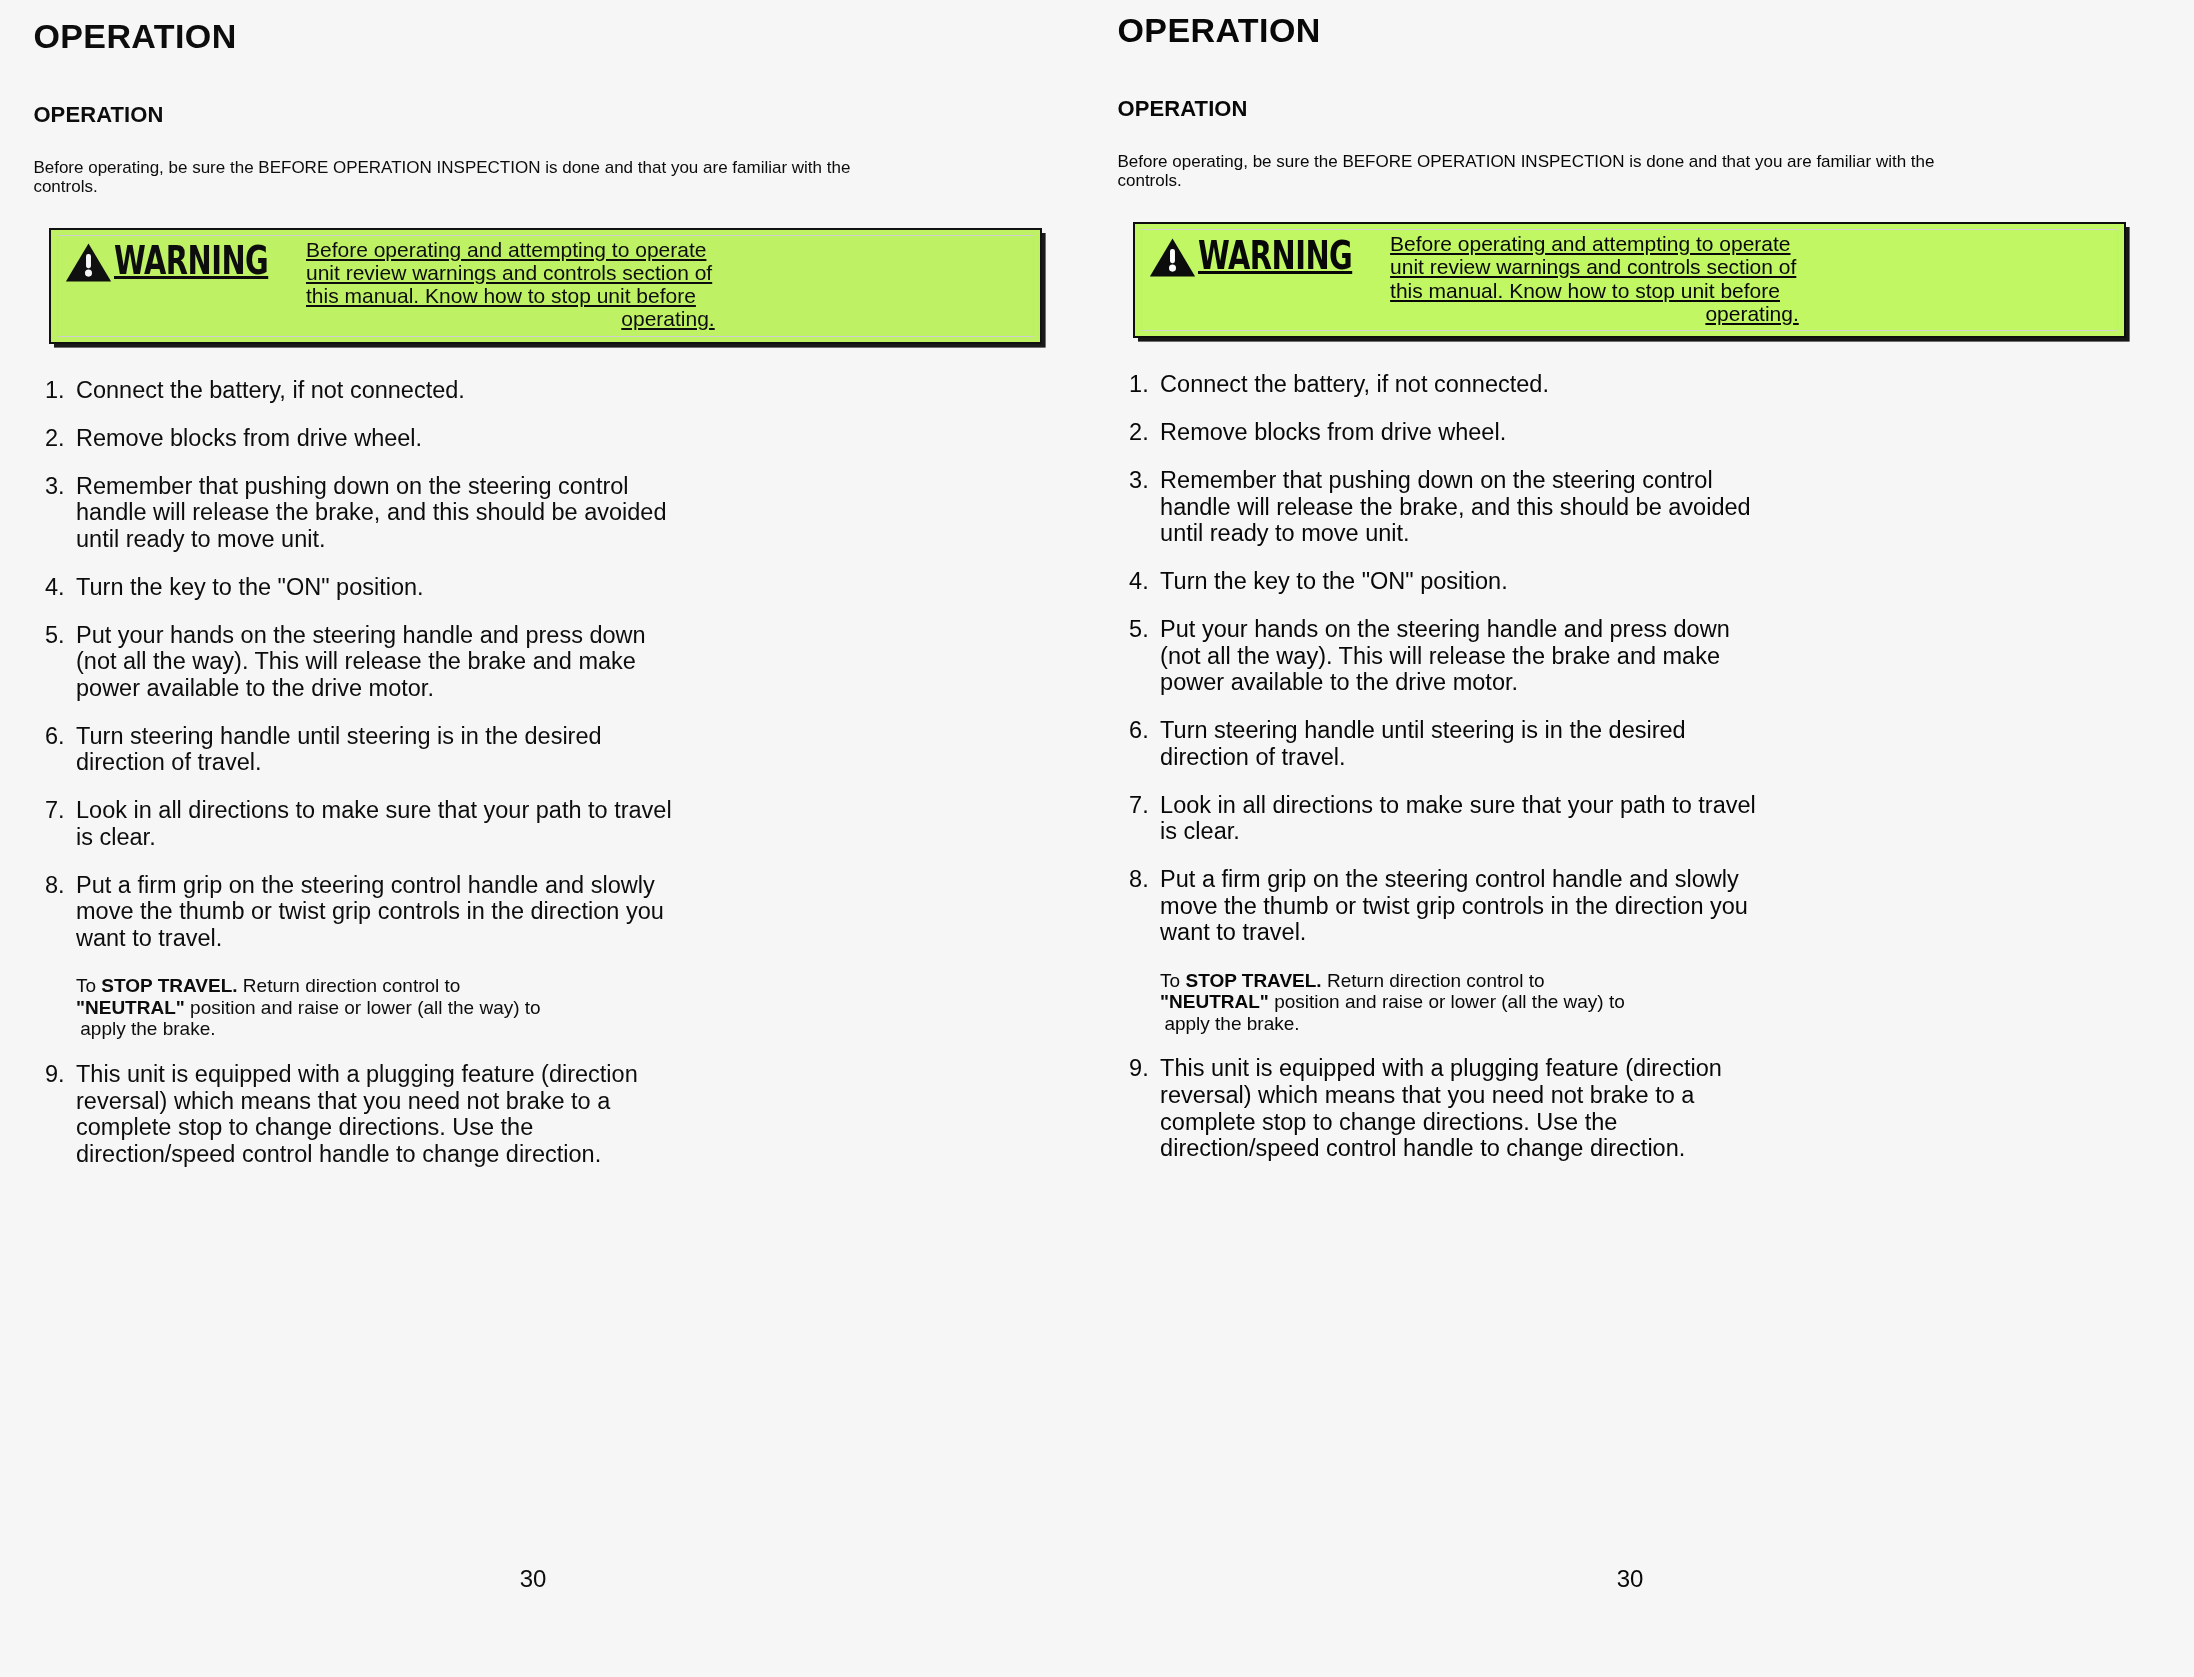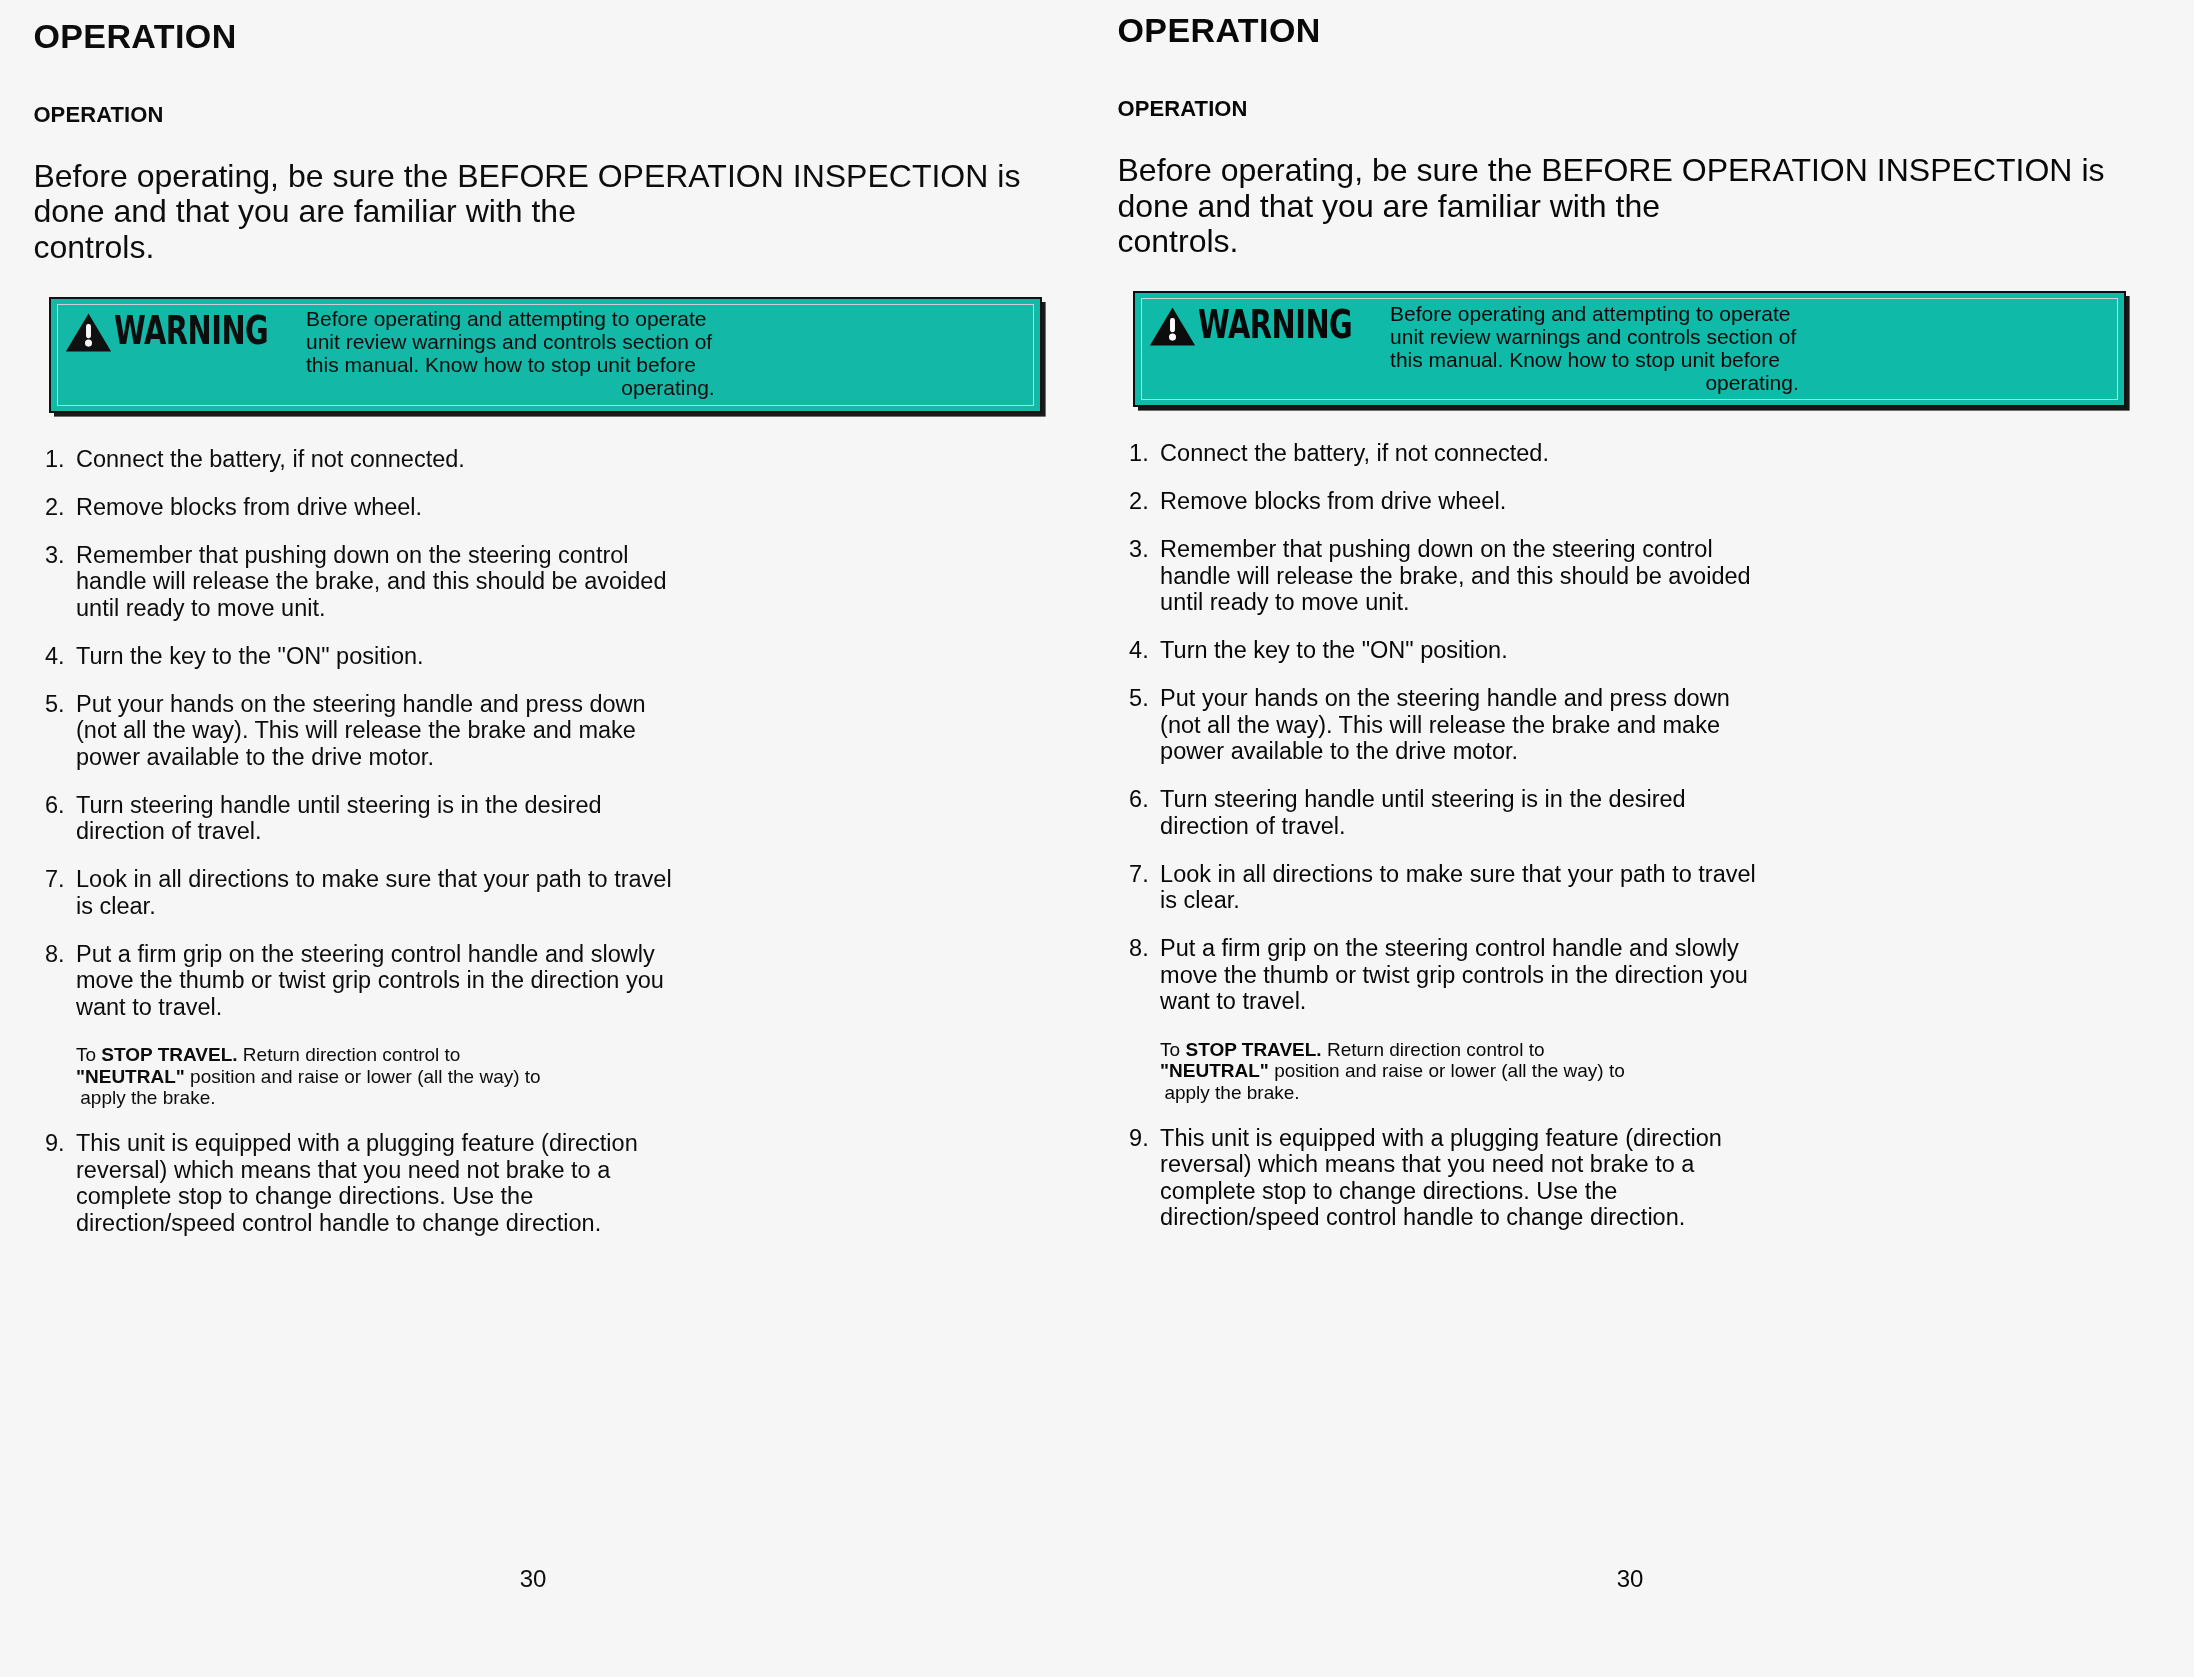--- a/index.html
+++ b/index.html
@@ -53,41 +53,42 @@
 
   .section-heading {
     font-size: 22px;
     font-weight: bold;
     letter-spacing: 0.1px;
     line-height: 1;
     margin: 51px 0 0 1.4px;
   }
 
   .intro {
-    font-size: 32px;
+    font-size: 17px;
     line-height: 1.115;
     text-align: justify;
     text-justify: inter-word;
     margin: 33px 0 0 1.4px;
     width: 987px;
   }
   .intro .lastline { display: block; }
 
   
   .warning-box {
     position: relative;
     margin: 31px 0 0 17px;
     width: 993px;
     box-sizing: border-box;
     border: 2.9px solid #111;
-    background: #14b8a6;
+    background: #bef264;
     box-shadow: 4.3px 4.3px 0 -0.7px #1a1a1a;
     padding: 8.6px 10px 11.4px 10px;
     display: flex;
     align-items: flex-start;
+    text-decoration: underline;
   }
   .warning-box::after {
     
     content: "";
     position: absolute;
     left: 5.7px; right: 5.7px; top: 5px; bottom: 5px;
     border: 0.7px solid #cfcfcf;
     pointer-events: none;
   }
 

